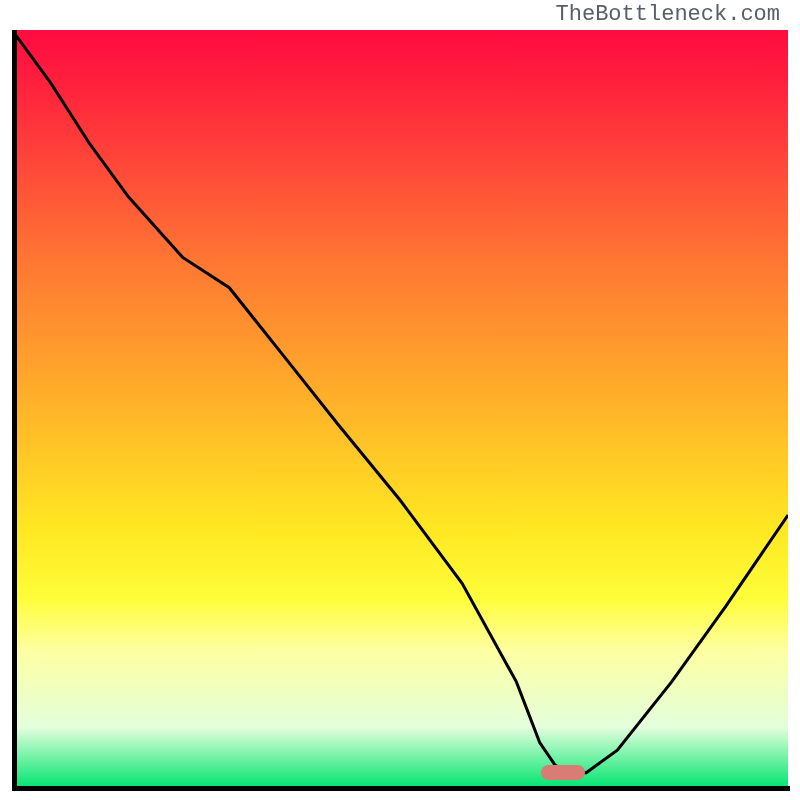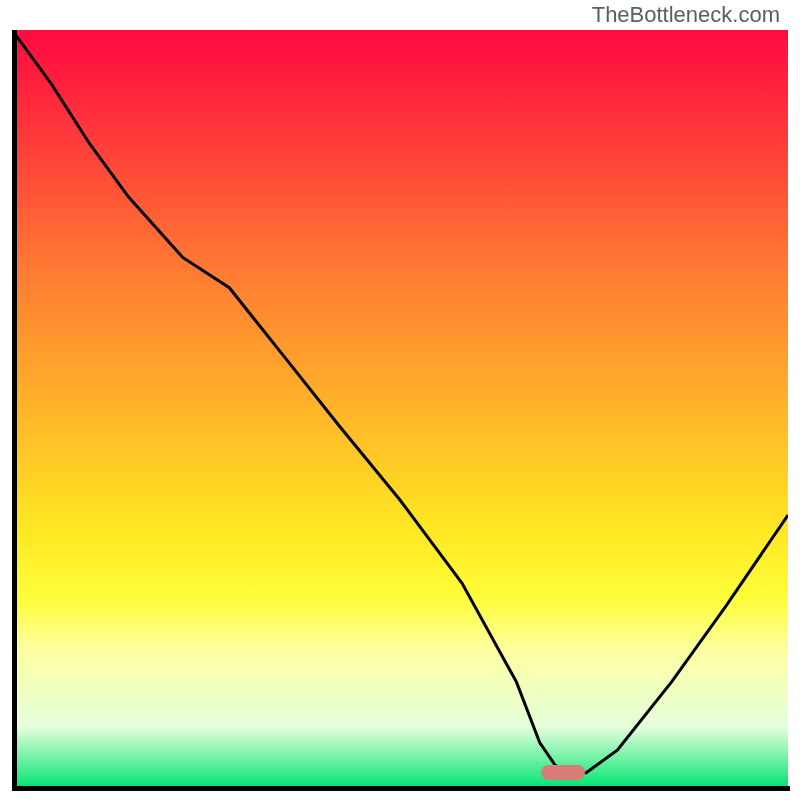--- a/index.html
+++ b/index.html
@@ -12,20 +12,21 @@
     position: relative;
   }
   .watermark {
     position: absolute;
     top: 2px;
     right: 20px;
     color: #576067;
     font-size: 22px;
     font-weight: 400;
     z-index: 10;
+    font-family: Liberation Mono, monospace;
   }
   .chart-container {
     position: absolute;
     top: 30px;
     left: 12px;
     width: 776px;
     height: 758px;
     background: linear-gradient(to bottom,
       #ff0b41 0%,
       #ff1d3d 6%,

